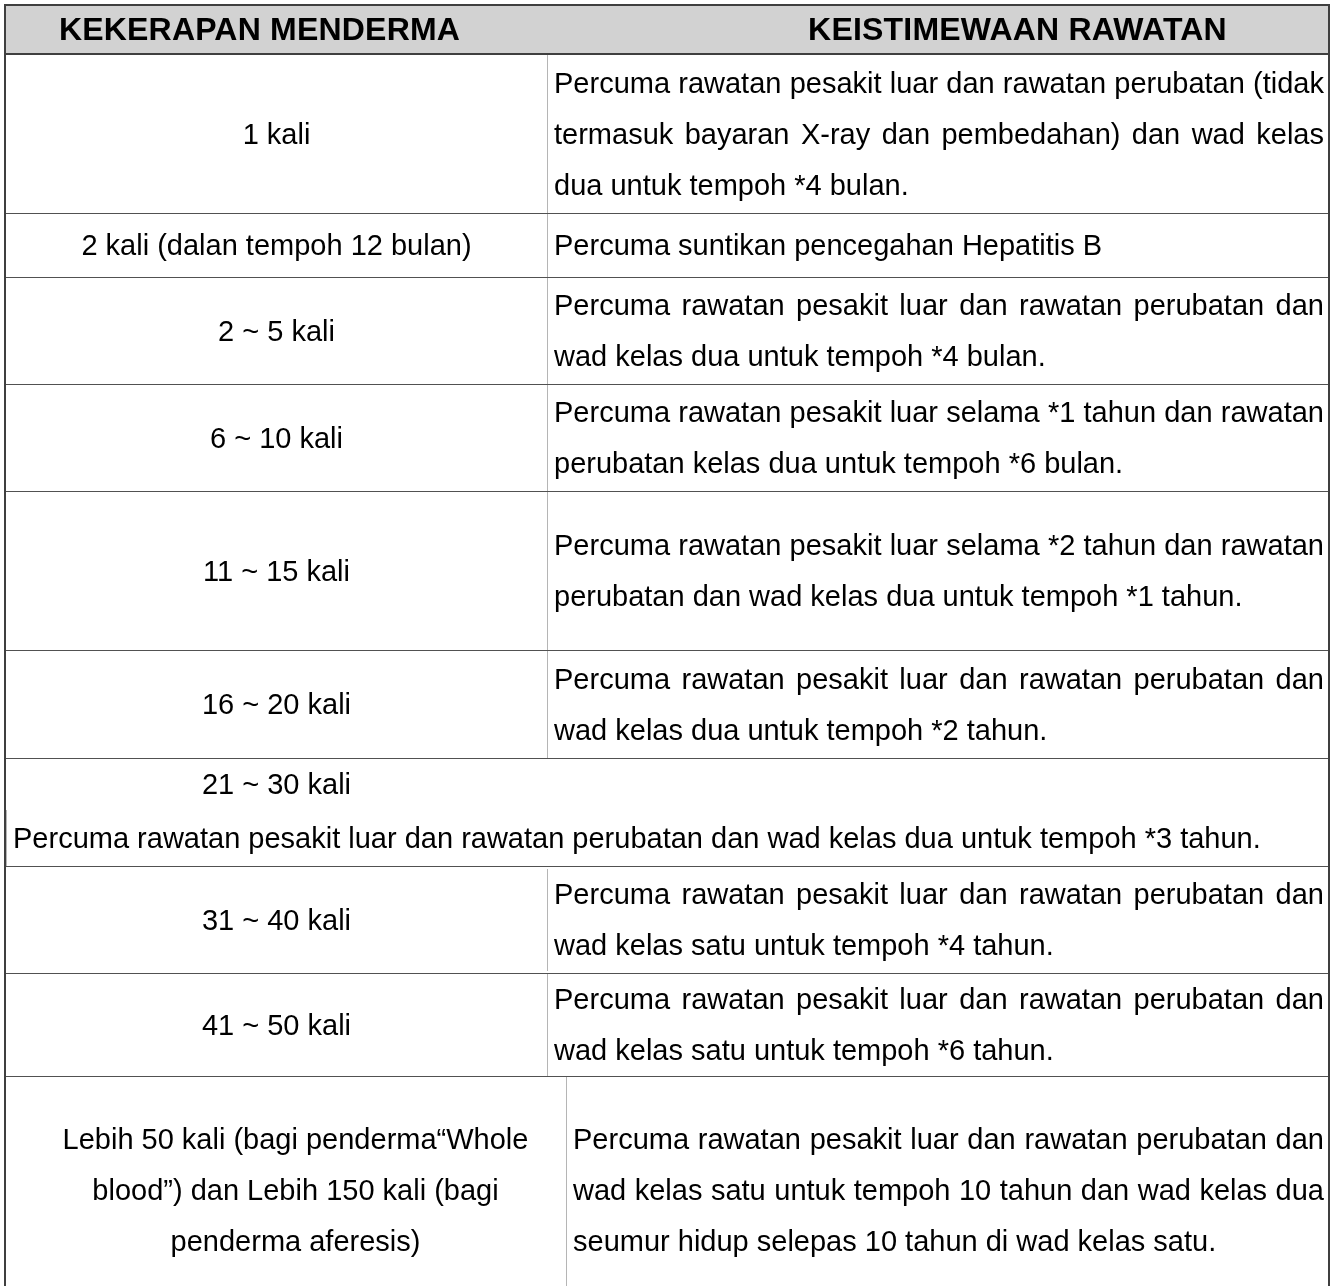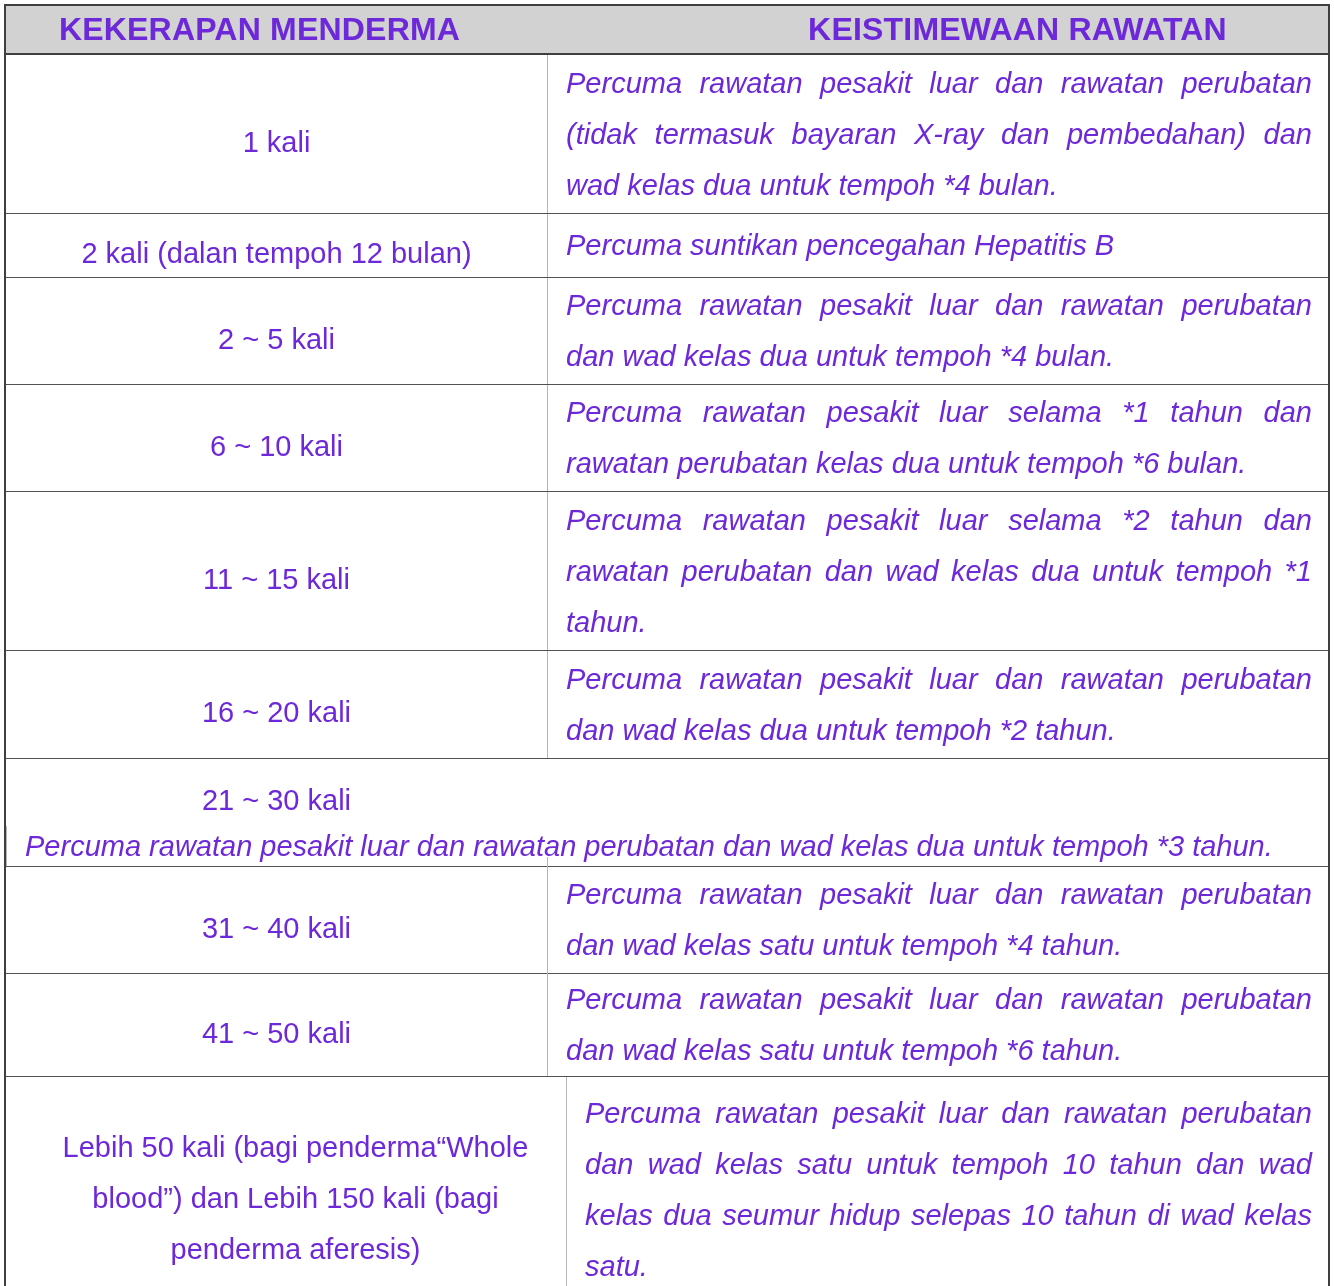--- a/index.html
+++ b/index.html
@@ -6,21 +6,21 @@
     margin: 0;
     padding: 0;
     background: #ffffff;
   }
   .page {
     position: relative;
     width: 1334px;
     height: 1286px;
     background: #ffffff;
     font-family: "Liberation Sans", sans-serif;
-    color: #6d28d9;
+    color: #000000;
   }
   .table {
     position: absolute;
     left: 4px;
     top: 4px;
     width: 1322px;
     border: 2px solid #3f3f3f;
     background: #ffffff;
   }
   .thead {
@@ -69,39 +69,37 @@
     width: 541px;
     box-sizing: border-box;
     display: flex;
     align-items: center;
     justify-content: center;
     text-align: center;
     font-size: 29px;
     line-height: 51px;
     padding: 0 10px;
     overflow: hidden;
-    margin-top: 16px;
   }
   .cell-benefit {
     flex: 1;
     box-sizing: border-box;
     border-left: 1px solid #b5b5b5;
     display: flex;
     flex-direction: column;
     justify-content: center;
     font-size: 29px;
     line-height: 51px;
     padding: 0 4px 0 6px;
     overflow: hidden;
   }
   .cell-benefit p {
-    margin: 12px;
+    margin: 0;
     text-align: justify;
     text-justify: inter-word;
-    font-style: italic;
   }
 </style>
 </head>
 <body>
 
 <div class="page">
   <div class="table">
     <div class="thead" id="table-header" style="background: rgb(210, 210, 210);">
       <div class="hcell left">KEKERAPAN MENDERMA</div>
       <div class="hcell right">KEISTIMEWAAN RAWATAN</div>

